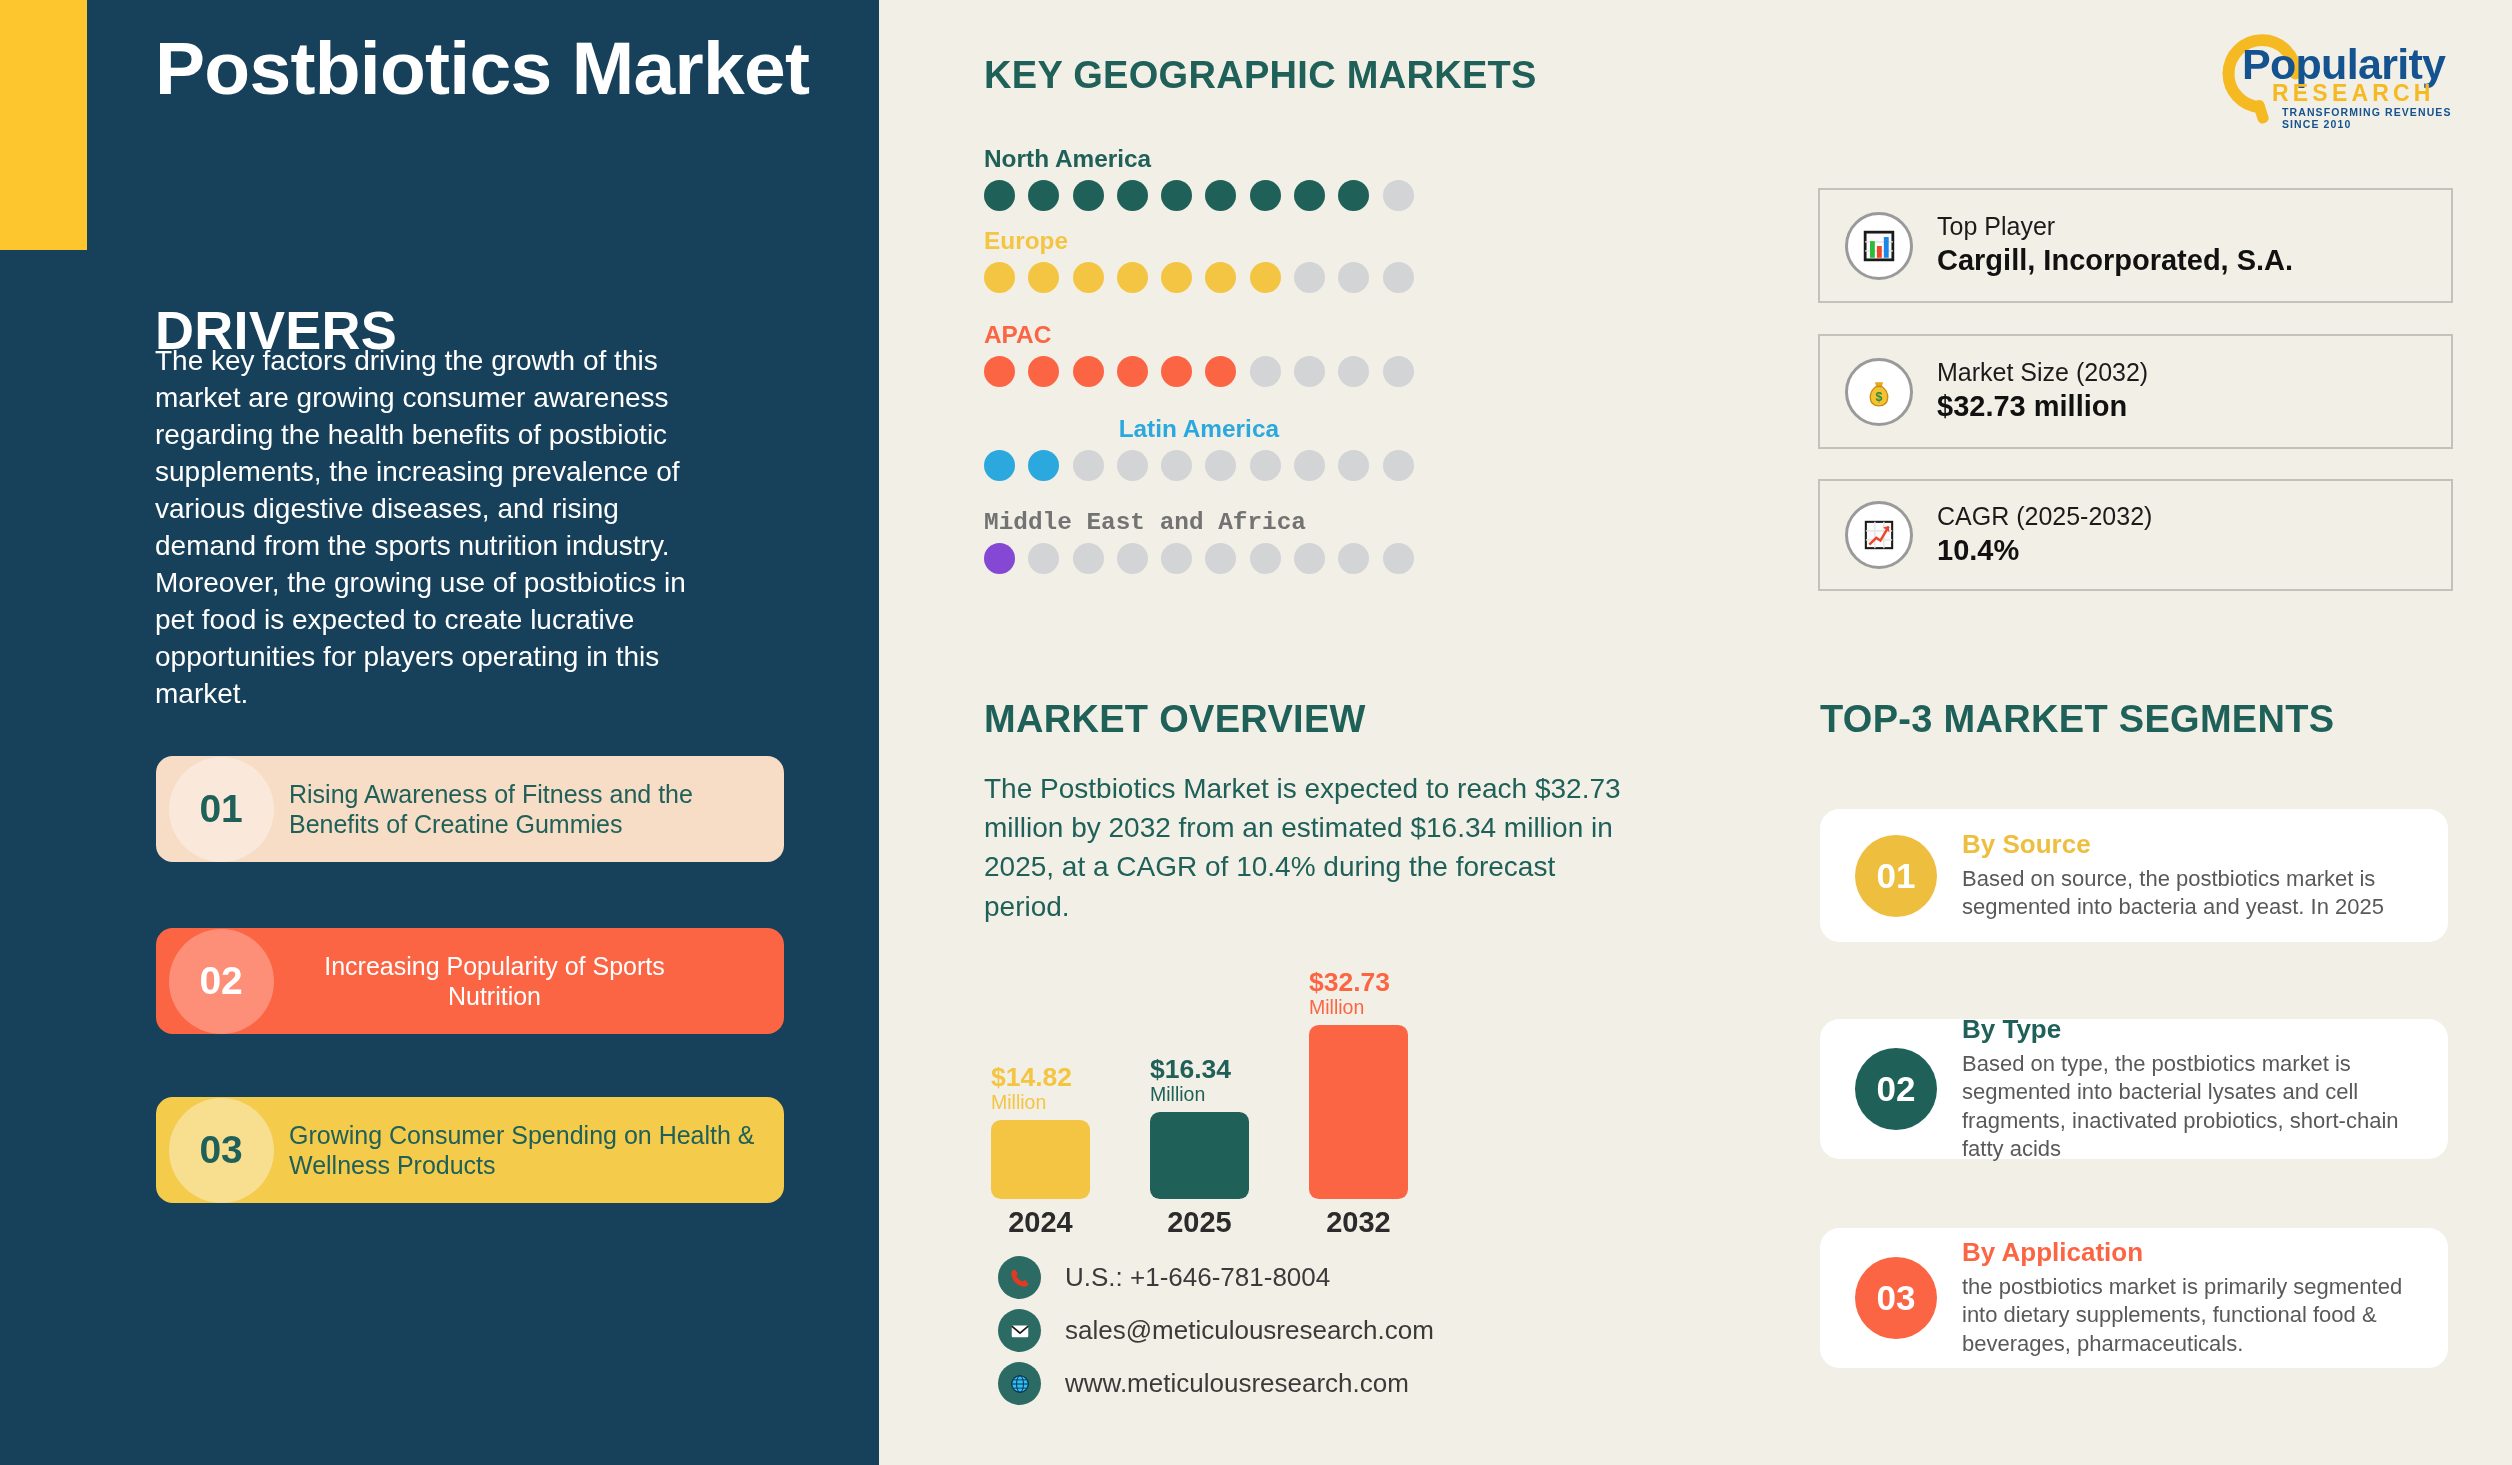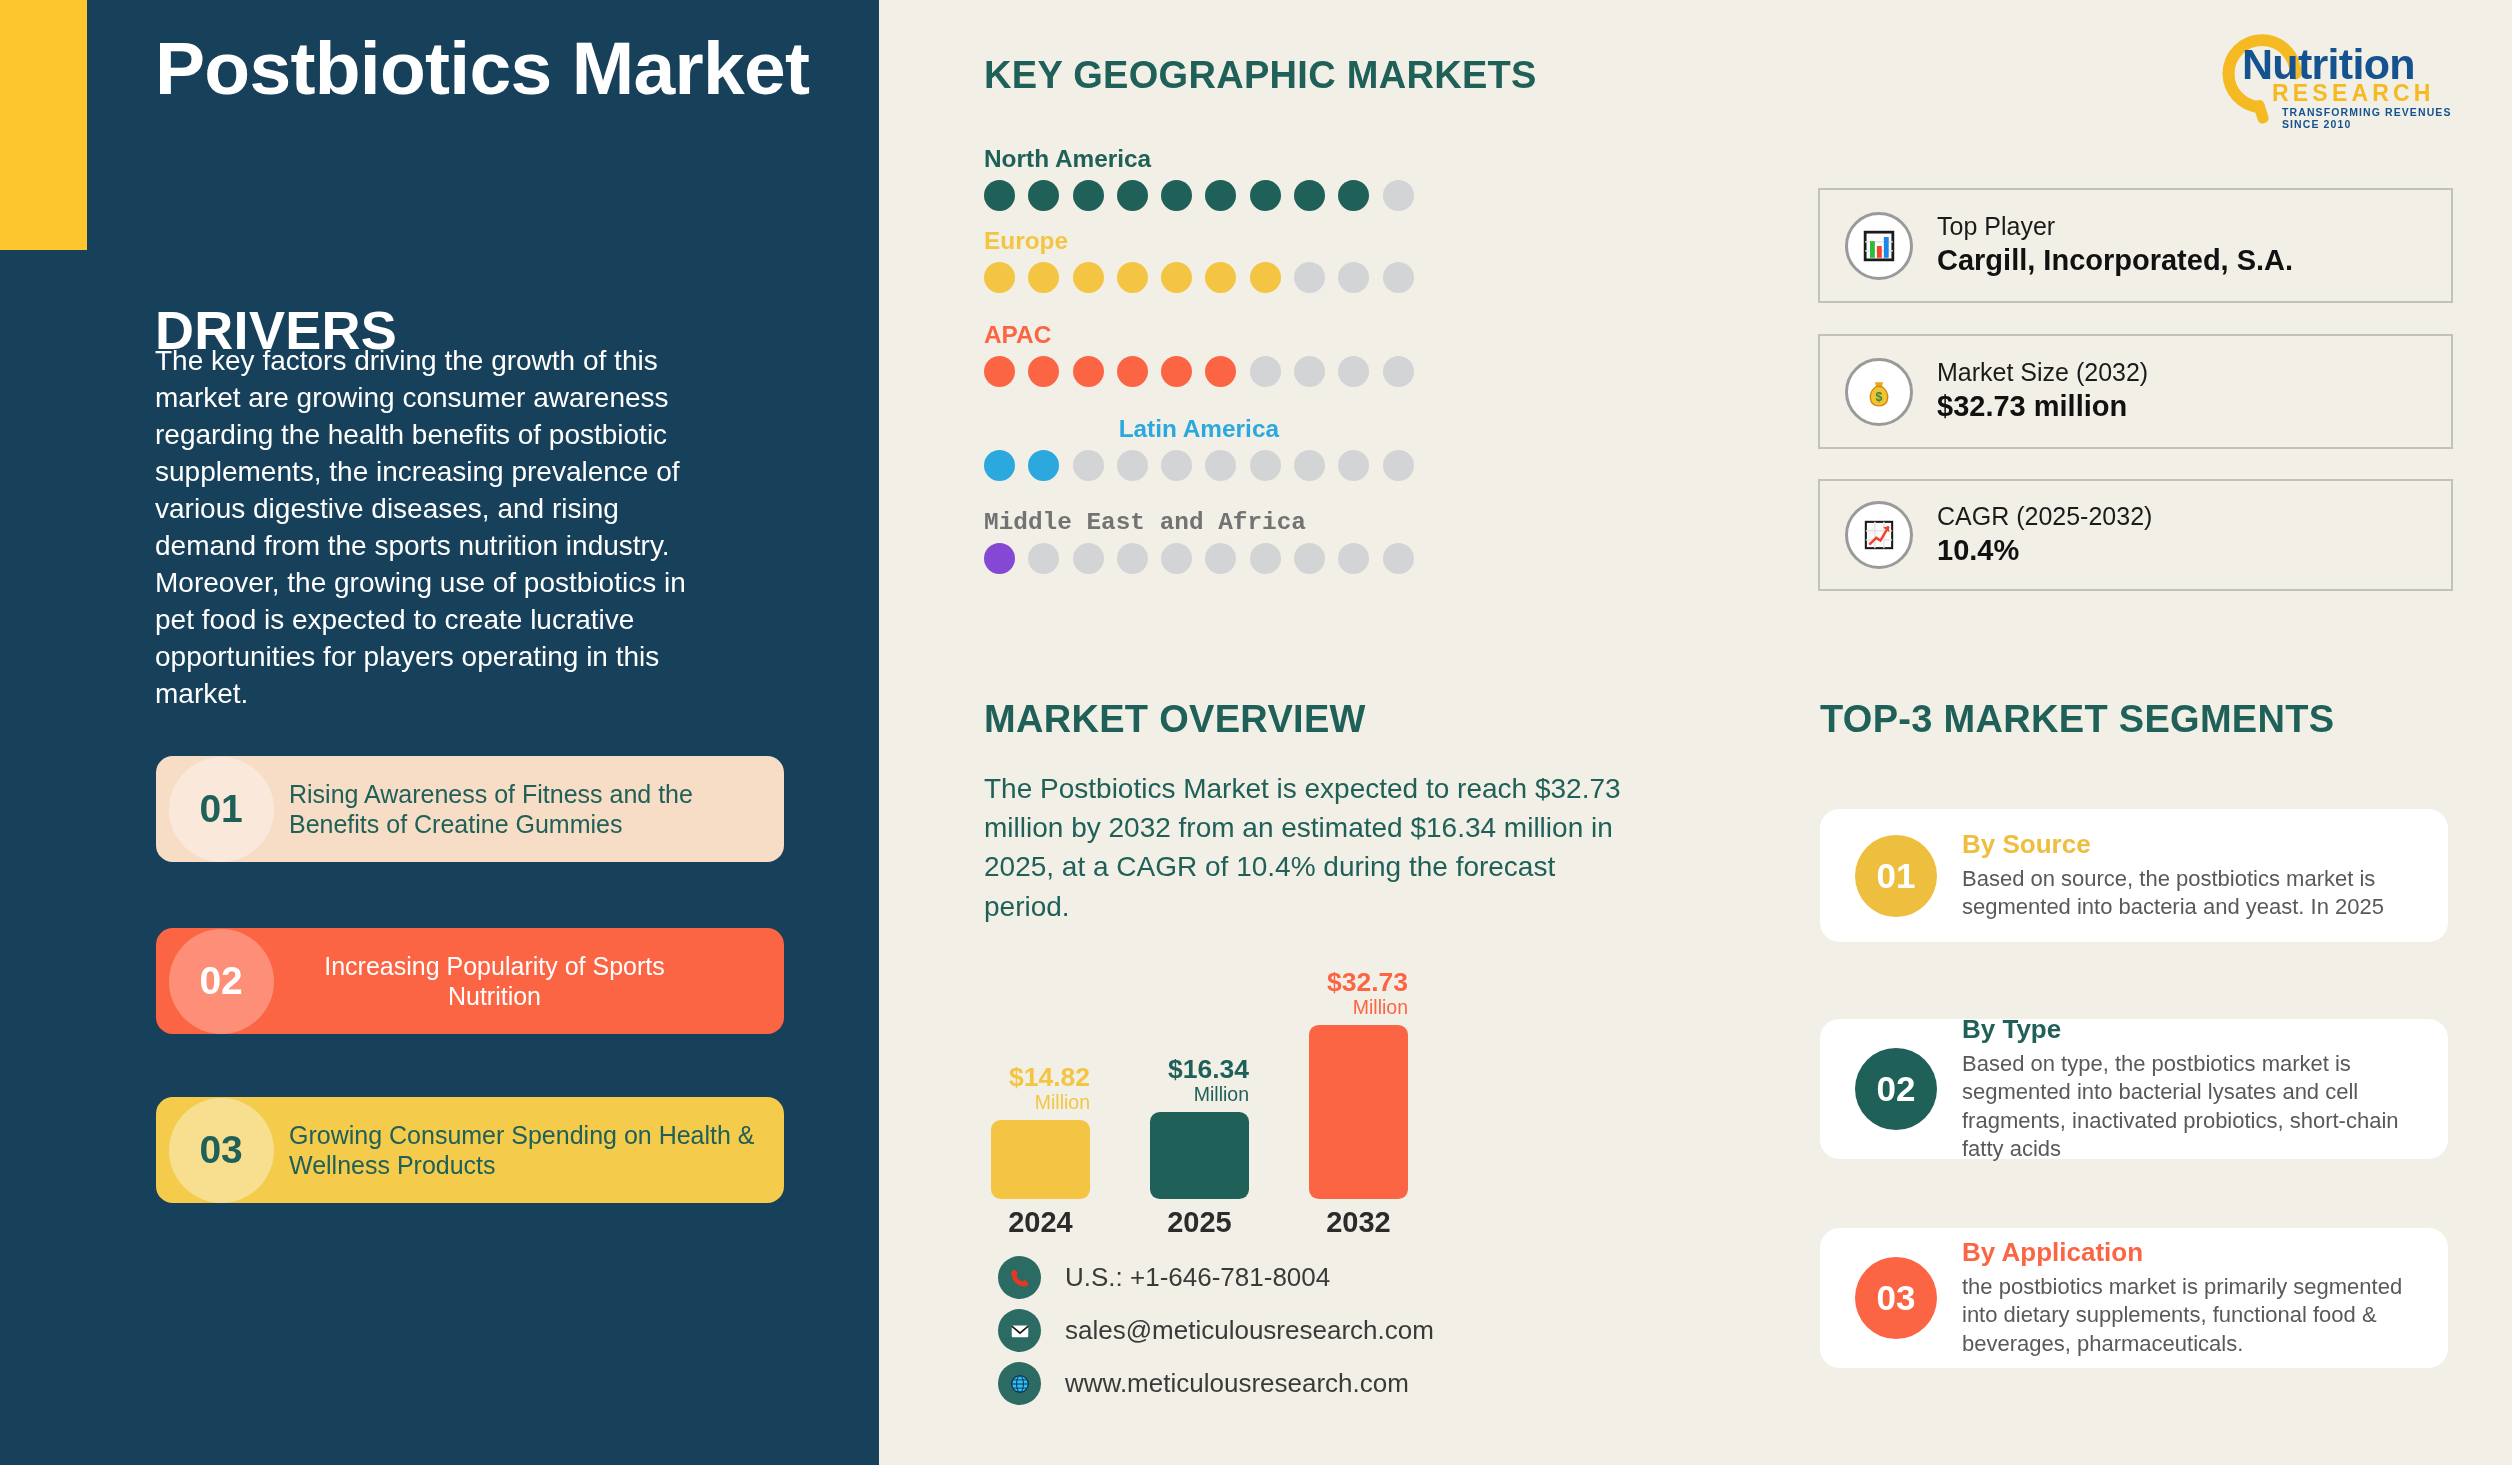--- a/index.html
+++ b/index.html
@@ -125,21 +125,21 @@
   .mo-text {
     position: absolute; left: 984px; top: 769px;
     width: 649px;
     font-size: 28px; color: #1F6058; line-height: 1.4;
   }
 
   
   .chart { position: absolute; left: 984px; top: 946px; width: 544px; height: 293px; }
   .bar-group {
     position: absolute; bottom: 40px;
-    display: flex; flex-direction: column; align-items: flex-end;
+    display: flex; flex-direction: column; align-items: flex-start;
   }
   .bar-val { font-size: 26.5px; font-weight: bold; line-height: 1.0; }
   .bar-unit { font-size: 19.5px; line-height: 1.25; margin-bottom: 5.6px; }
   .bar { width: 99px; border-radius: 9.8px; }
   .bar-year {
     position: absolute; bottom: 0;
     font-size: 29px; font-weight: bold; color: #2B2B2B;
     text-align: center; width: 99px;
   }
 
@@ -193,21 +193,21 @@
       <div class="dtext">Growing Consumer Spending on Health &amp; Wellness Products</div>
     </div>
   </div>
 
   <div class="logo">
     <svg class="logo-glass" width="258" height="91" viewBox="0 0 370 130">
       <path d="M 28 58 A 48 48 0 0 1 124 58" stroke="#F5B922" stroke-width="17" fill="none" stroke-linecap="round"></path>
       <path d="M 28 58 A 48 48 0 0 0 72 106" stroke="#F5B922" stroke-width="17" fill="none" stroke-linecap="round"></path>
       <rect x="64" y="96" width="16" height="34" rx="7" fill="#F5B922" transform="rotate(-18 72 105)"></rect>
     </svg>
-    <div class="logo-word">Nutrition</div>
+    <div class="logo-word">Popularity</div>
     <div class="logo-sub">RESEARCH</div>
     <div class="logo-tag">TRANSFORMING  REVENUES  SINCE  2010</div>
   </div>
 
   <div class="sec-head" id="geo-head">KEY GEOGRAPHIC MARKETS</div>
 
   <div class="geo-block" id="geo-0" style="top:145px;">
     <div class="geo-label" style="color: rgb(31, 96, 88);">North America</div>
     <div class="geo-dots" id="dots-0">
         <span class="dot" style="background: rgb(31, 96, 88);"></span>

